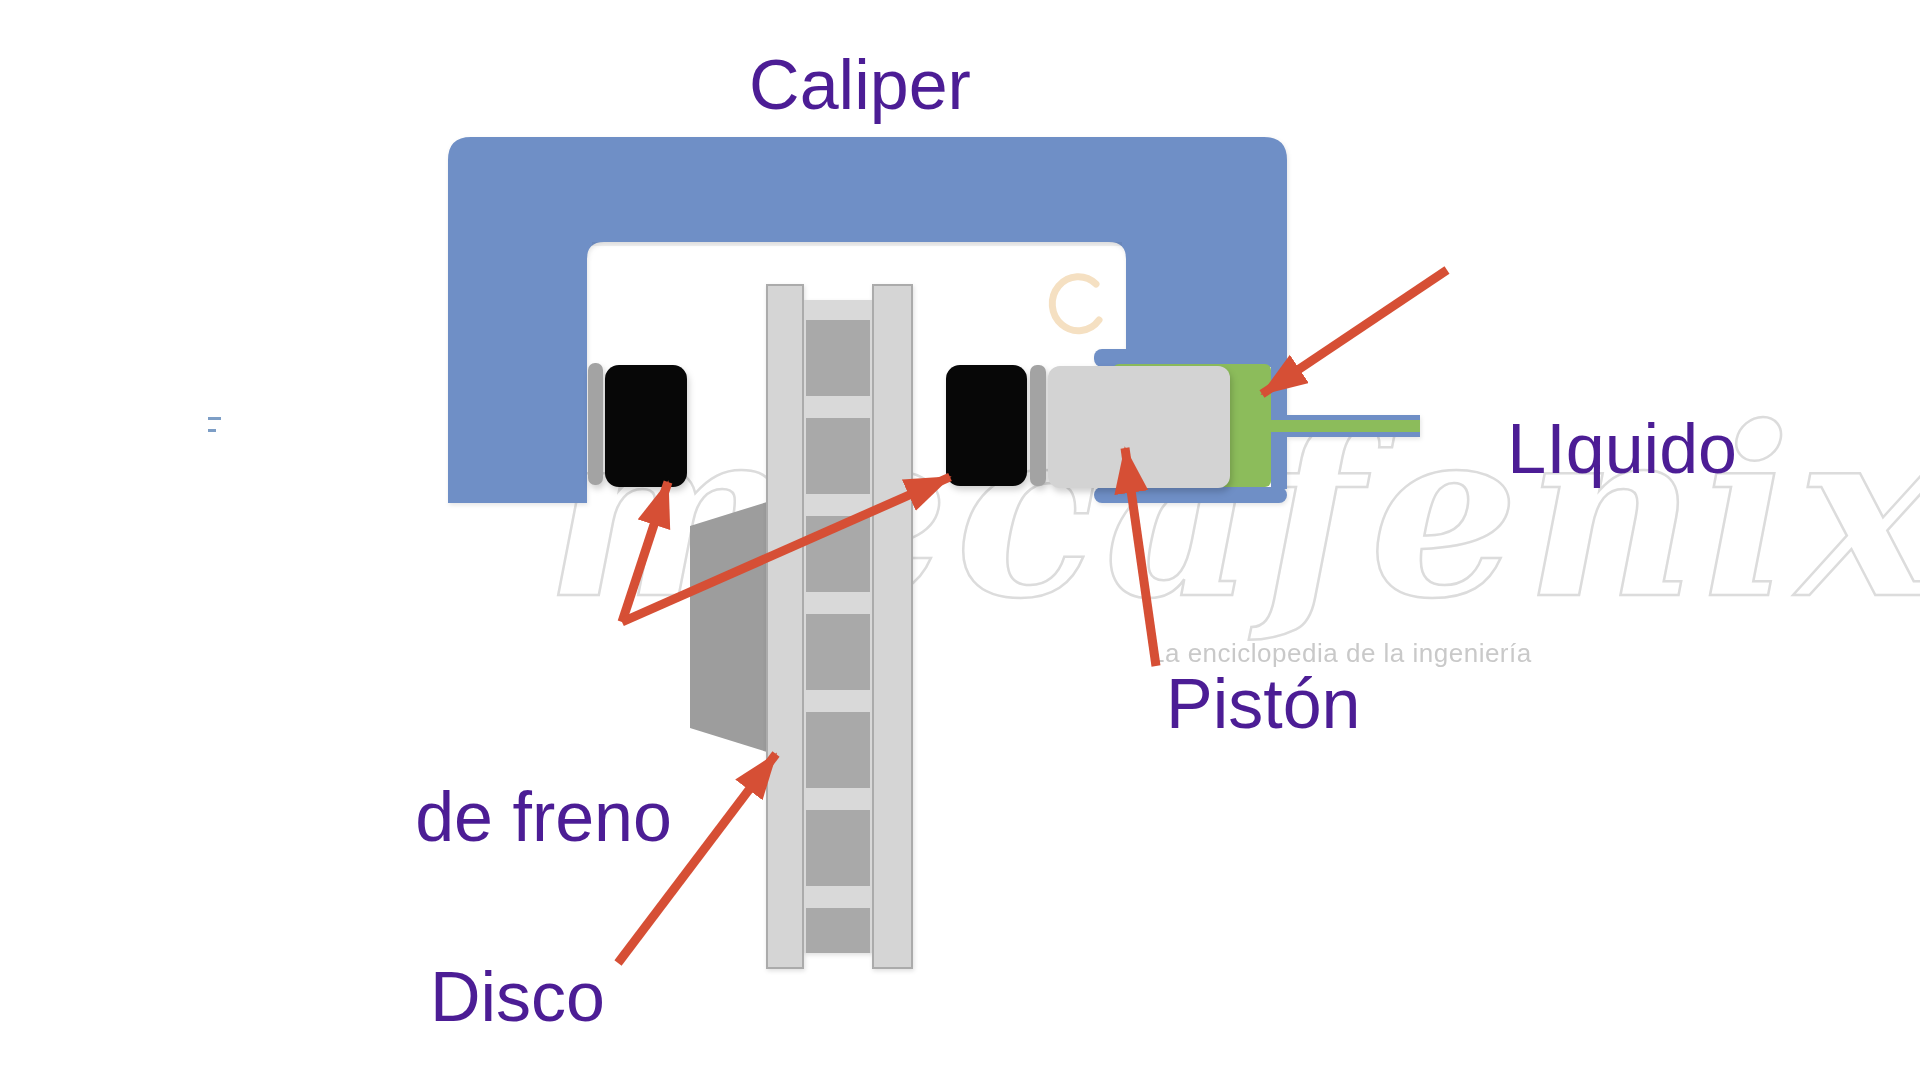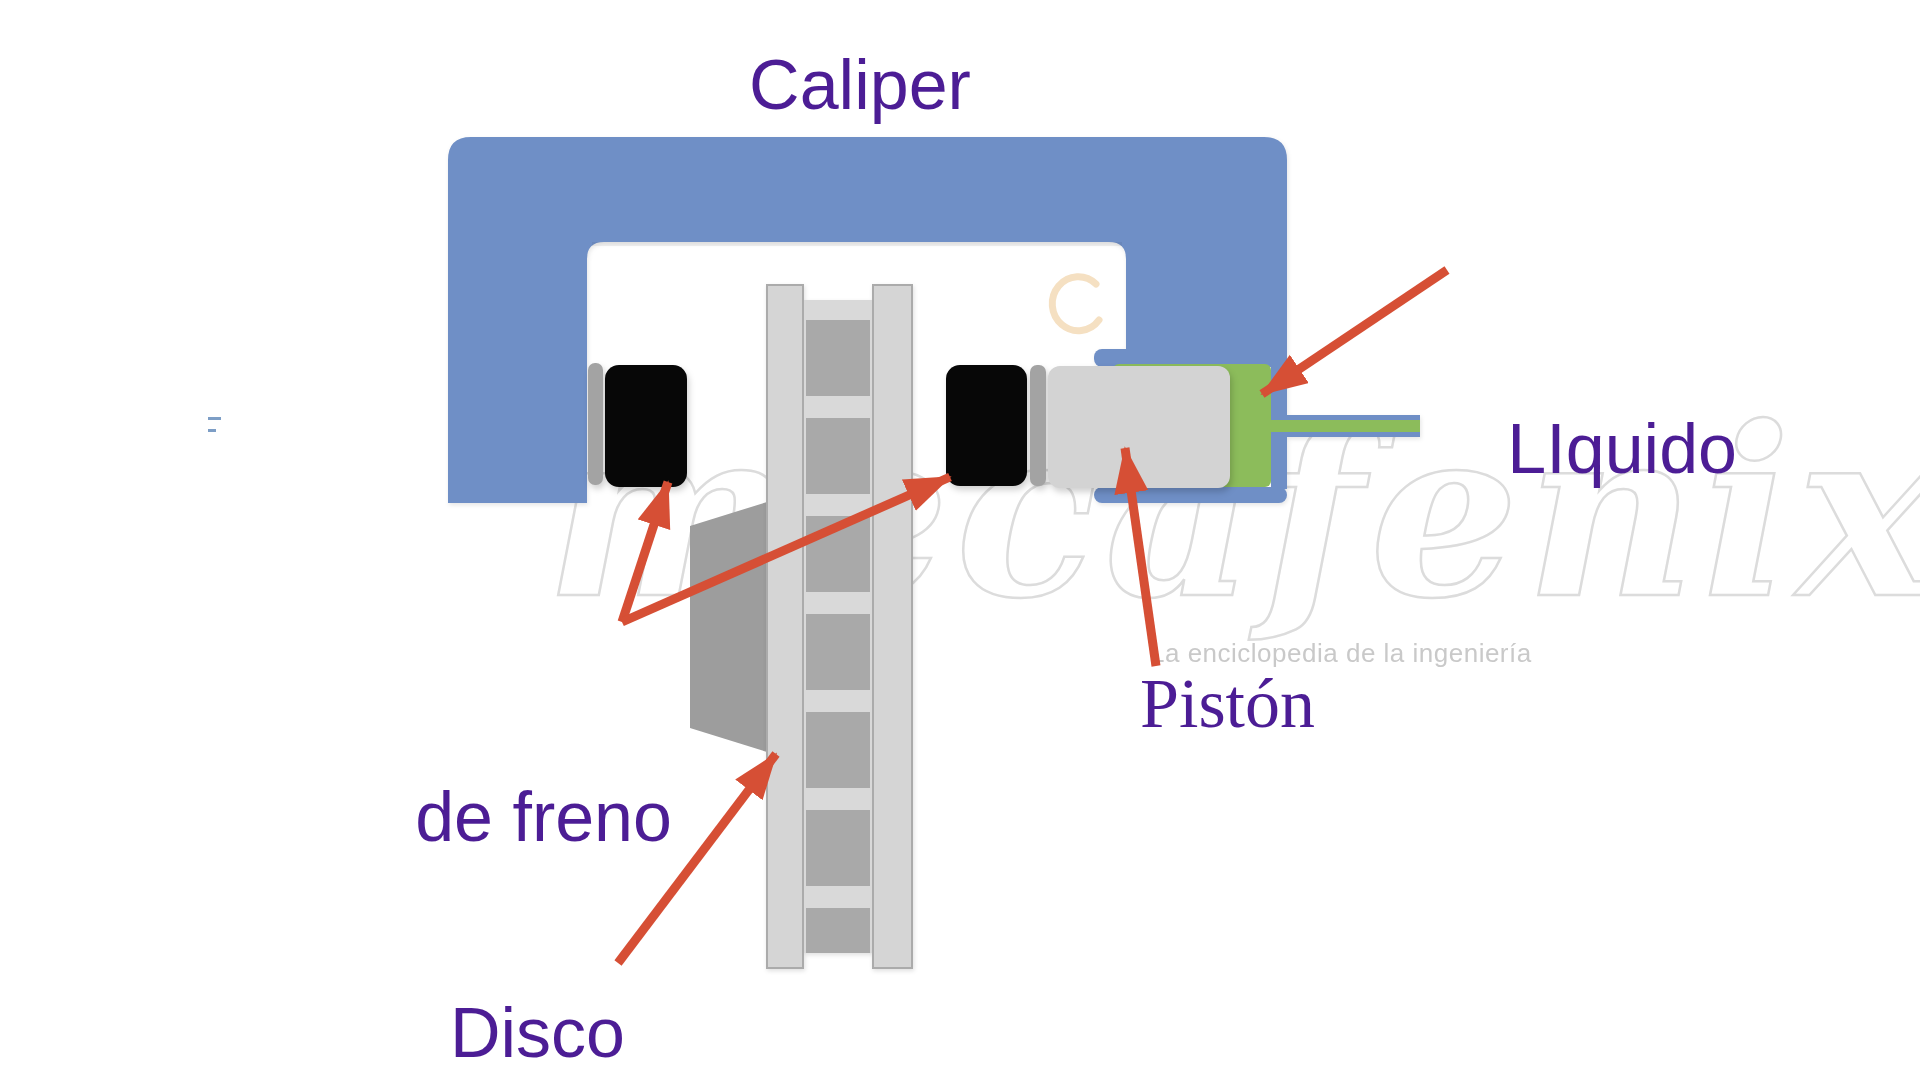--- a/index.html
+++ b/index.html
@@ -29,22 +29,22 @@
   svg.diagram{position:absolute;left:0;top:0;}
   
   .lbl{
     position:absolute;color:#4c1d95;
     font-size:70px;line-height:1;white-space:pre;
   }
   .lbl.multi{line-height:92px;text-align:right;}
   .lbl-caliper{left:700px;top:50px;width:320px;text-align:center;}
   .lbl-fluid{left:1357px;top:219px;width:380px;}
   .lbl-pads{left:272px;top:587px;width:400px;}
-  .lbl-piston{left:1140px;top:669px;font-family:Liberation Serif, serif;}
-  .lbl-disco{left:450px;top:962px;margin-top:36px;}
+  .lbl-piston{left:1166px;top:669px;}
+  .lbl-disco{left:430px;top:962px;}
   .credit{
     position:absolute;left:670px;top:1042px;width:600px;
     text-align:center;font-size:33px;font-weight:600;
     letter-spacing:1px;color:#161616;
   }
 </style>
 </head>
 <body>
 
 <div class="stage">

